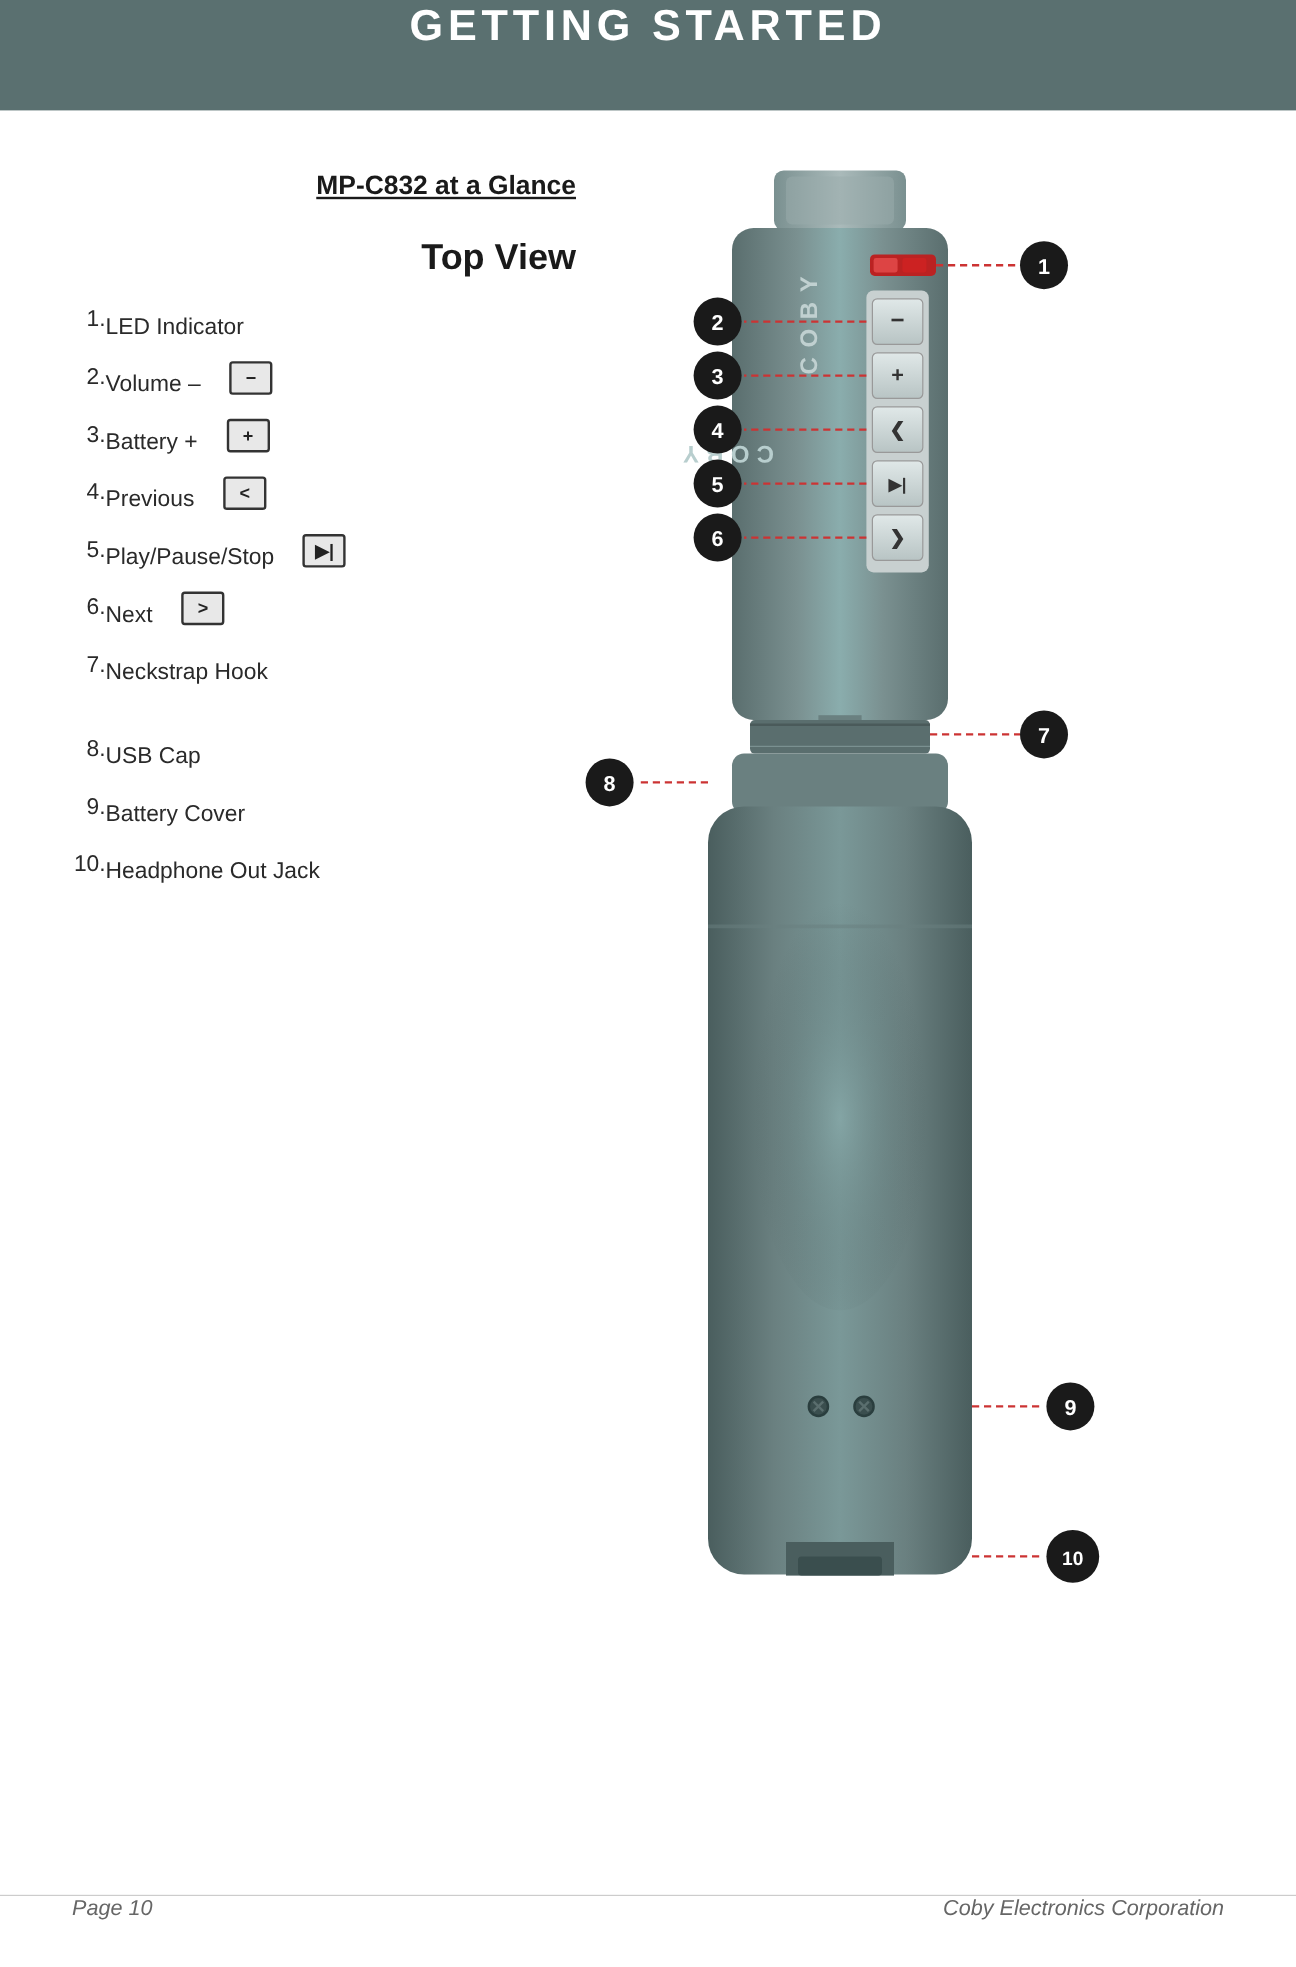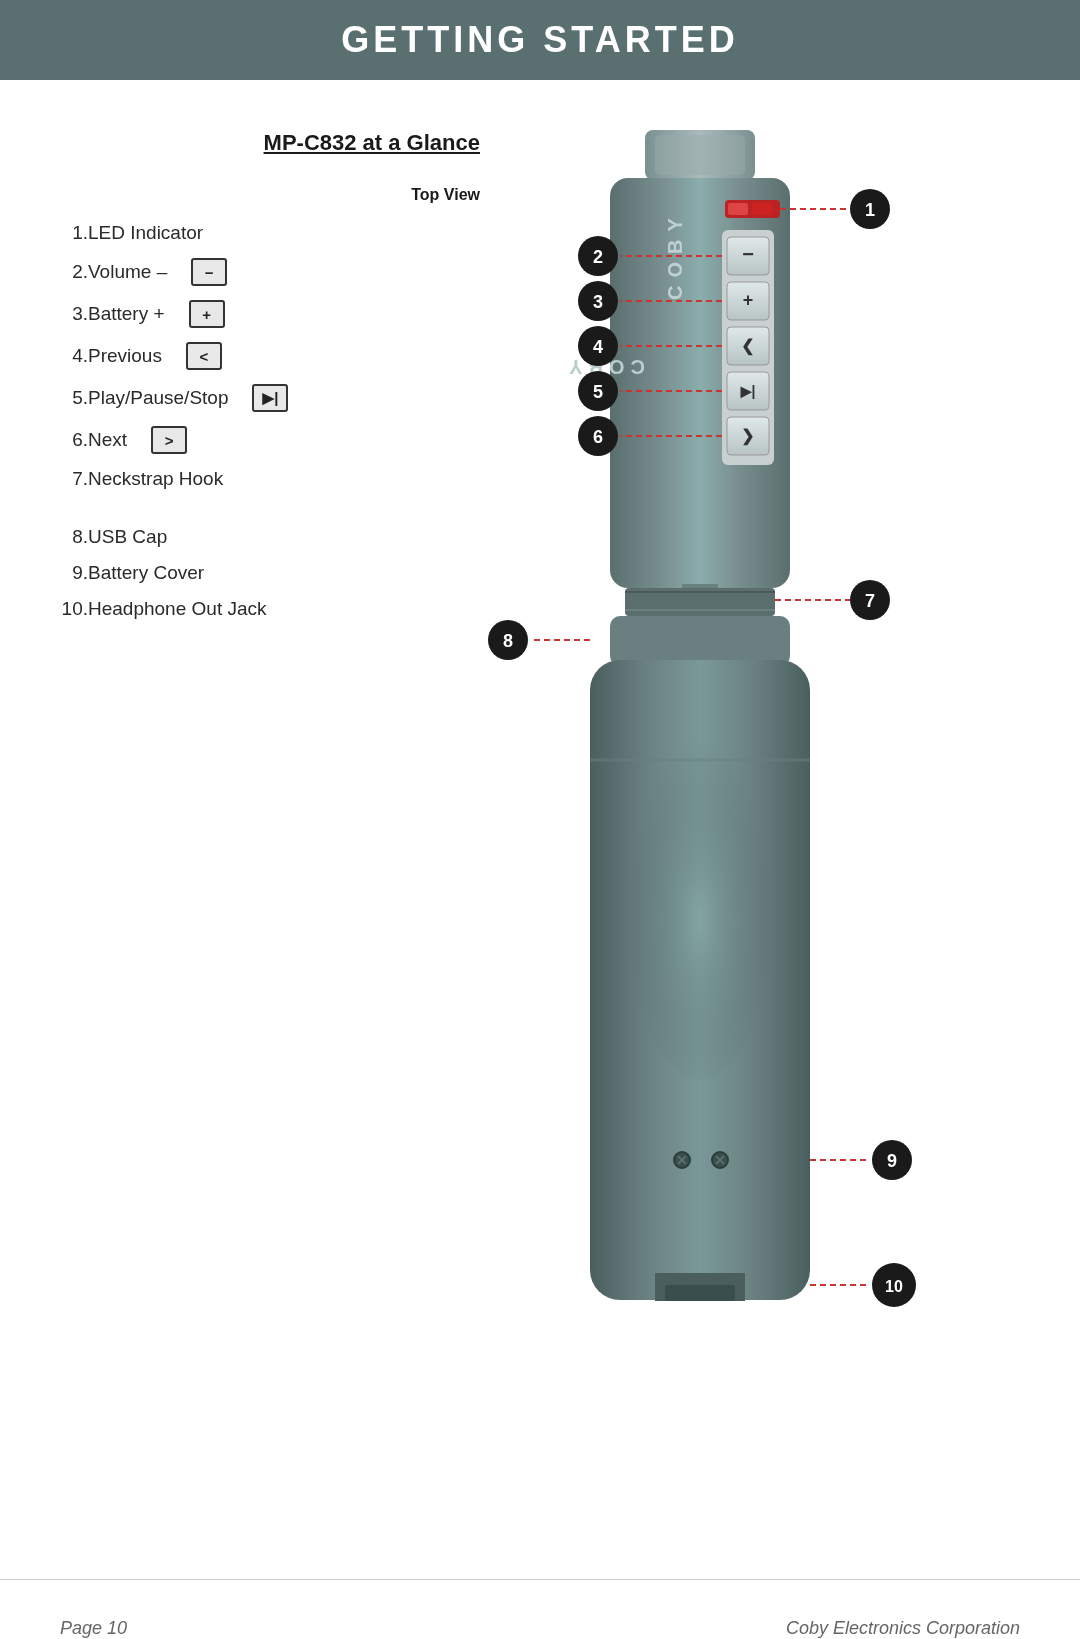--- a/index.html
+++ b/index.html
@@ -10,23 +10,23 @@
       background: #ffffff;
       font-family: Arial, Helvetica, sans-serif;
       overflow: hidden;
       position: relative;
     }
 
     
     .header {
       background: #5a7070;
       width: 100%;
-      height: 80px;
-      display: flex;
-      align-items: center;
+      height: 92px;
+      display: flex;
+      align-items: flex-start;
       justify-content: center;
     }
     .header-title {
       color: #ffffff;
       font-size: 36px;
       font-weight: bold;
       letter-spacing: 4px;
     }
 
     
@@ -47,21 +47,21 @@
     .section-title-link {
       font-size: 22px;
       font-weight: bold;
       text-decoration: underline;
       color: #1a1a1a;
       margin-bottom: 30px;
       display: block;
     }
 
     .view-heading {
-      font-size: 16px;
+      font-size: 30px;
       font-weight: bold;
       color: #1a1a1a;
       margin-bottom: 18px;
     }
 
     .item-list {
       list-style: none;
       margin-bottom: 36px;
     }
 
@@ -73,20 +73,21 @@
       color: #2a2a2a;
     }
 
     .item-num {
       min-width: 28px;
       font-size: 19px;
     }
 
     .item-label {
       margin-right: 18px;
+      margin-top: 12px;
     }
 
     .btn-icon {
       display: inline-flex;
       align-items: center;
       justify-content: center;
       width: 36px;
       height: 28px;
       border: 2px solid #333;
       background: #e8e8e8;
@@ -107,21 +108,21 @@
 
     
     .footer {
       position: absolute;
       bottom: 0;
       left: 0;
       right: 0;
       height: 60px;
       border-top: 1px solid #ccc;
       display: flex;
-      align-items: flex-end;
+      align-items: flex-start;
       justify-content: space-between;
       padding: 0 60px;
     }
 
     .footer-text {
       font-size: 18px;
       color: #666;
       font-style: italic;
     }
   </style>

